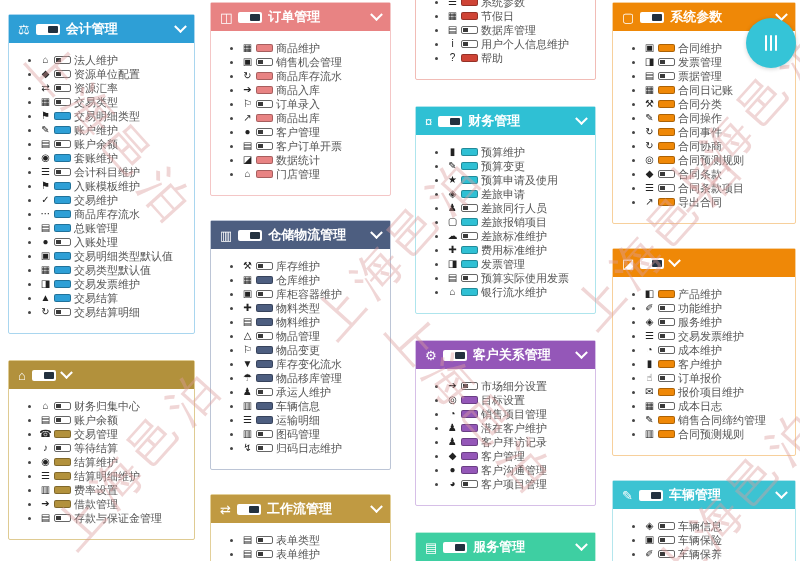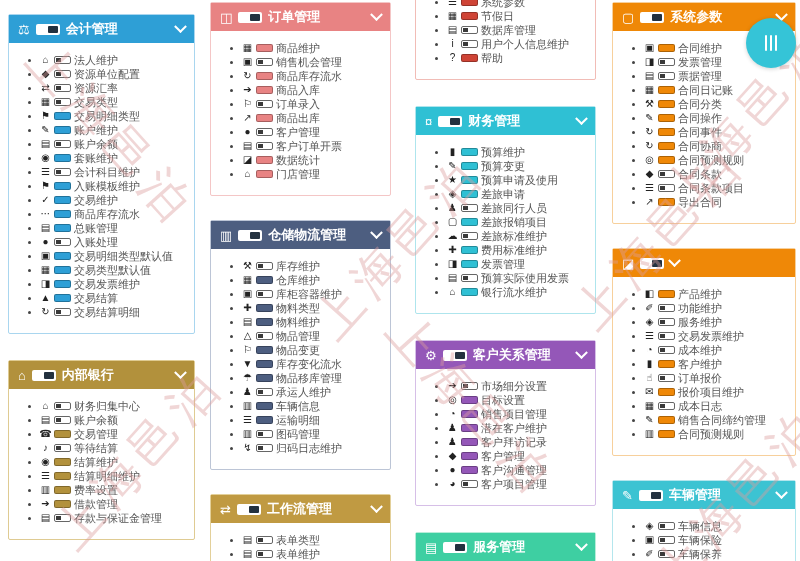--- a/index.html
+++ b/index.html
@@ -164,21 +164,20 @@
             <span class="iicon">↻</span>
             <span class="ipill outline"></span>
             <span class="ilabel">交易结算明细</span>
           </li>
         </ul>
     </section>
     <section class="panel" style="--theme: #b2913c; --border: #dfcb92;">
       <header class="ph">
         <span class="hicon">⌂</span>
         <span class="hpill"></span>
-        <h2>内部银行</h2>
         <span class="chev"></span>
       </header>
       <ul class="items">
           <li>
             <span class="iicon">⌂</span>
             <span class="ipill outline"></span>
             <span class="ilabel">财务归集中心</span>
           </li>
           <li>
             <span class="iicon">▤</span>

